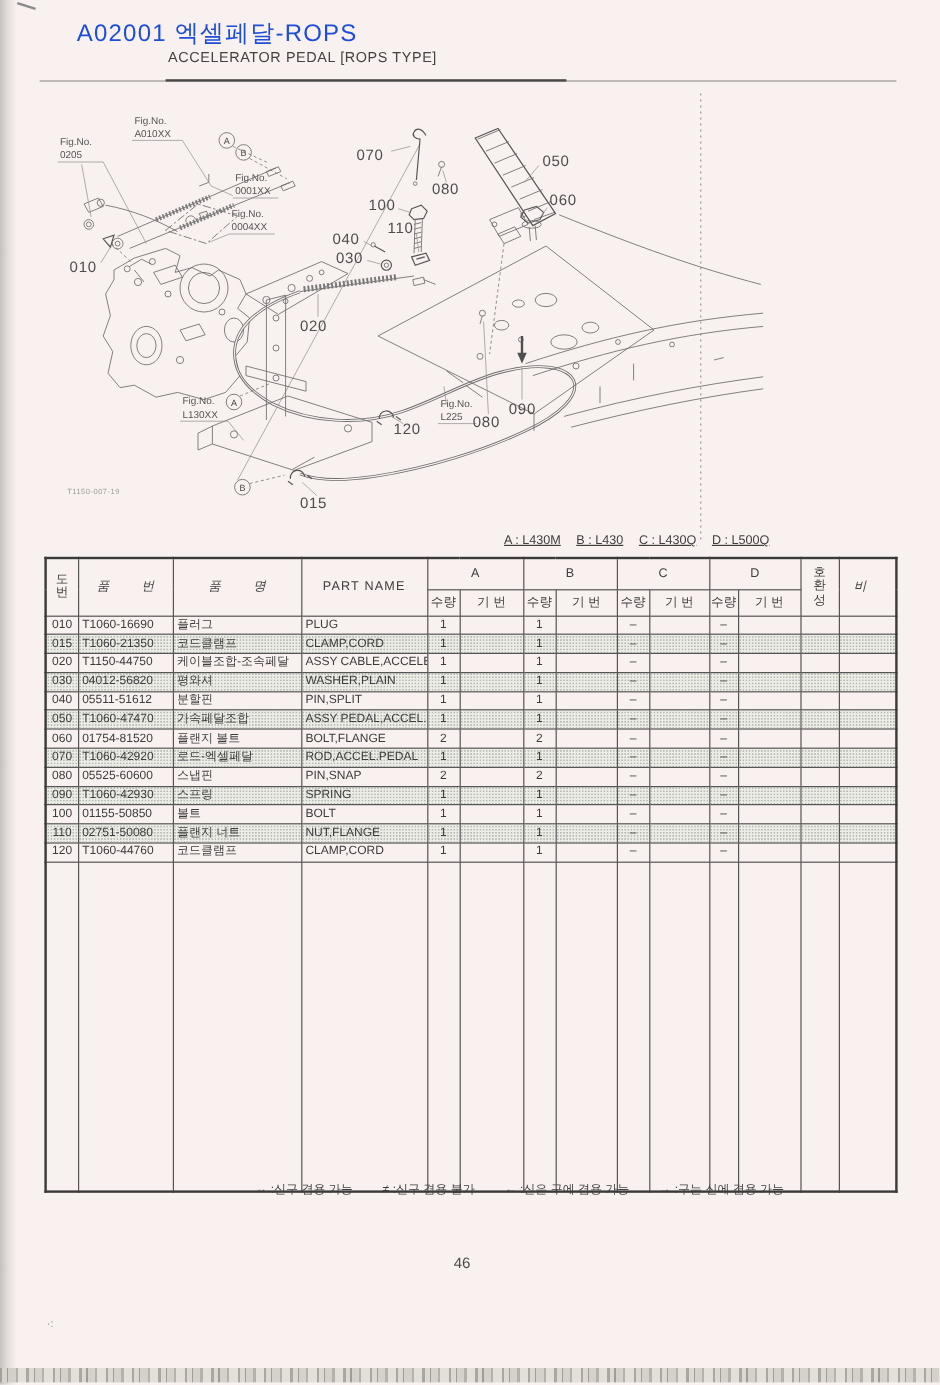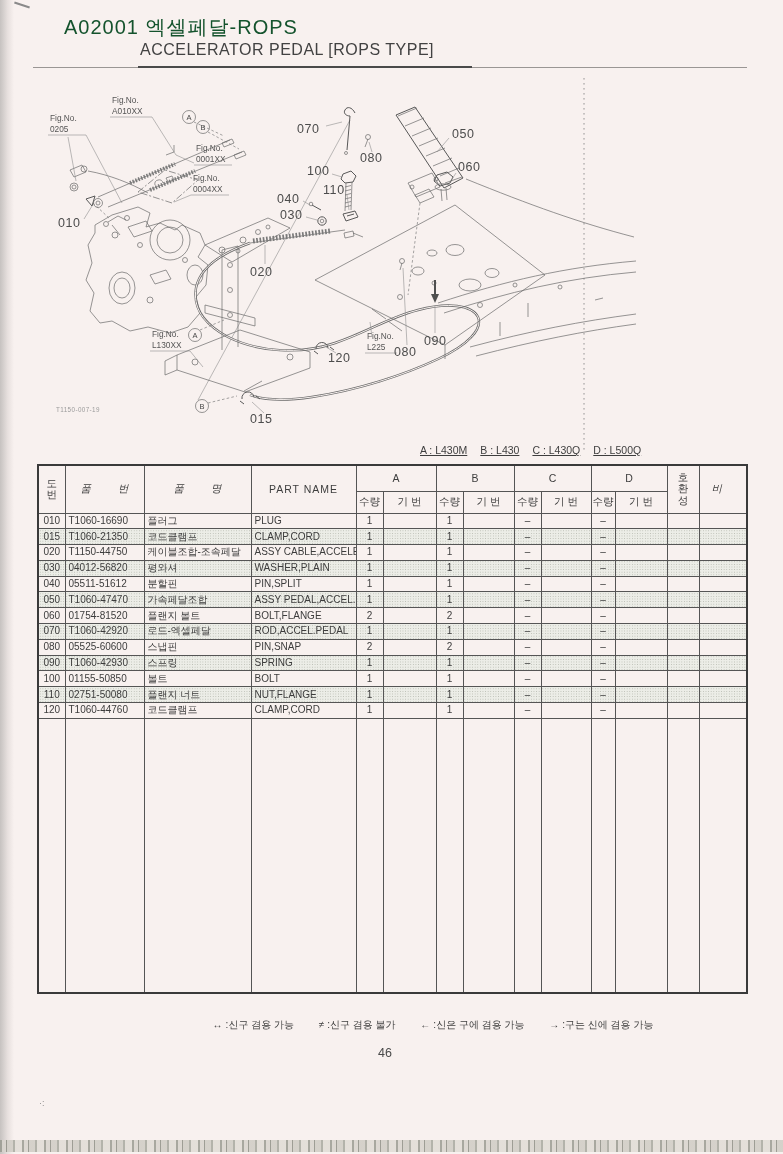--- a/index.html
+++ b/index.html
@@ -13,22 +13,22 @@
   
   .scan-left{left:0;top:0;width:14px;height:1154px;
     background:linear-gradient(90deg,#c6c2c0 0%,#e7e0de 55%,rgba(231,224,222,0) 100%);}
   .scan-bottom{left:0;bottom:2px;width:783px;height:12px;opacity:.85;
     background:
       repeating-linear-gradient(90deg,#9a9b91 0 2px,#d8d4cd 2px 6px,#8e8f85 6px 7px,#cfccc4 7px 13px,#a7a89e 13px 15px,#e0dcd5 15px 22px);}
   .corner-mark{left:14px;top:4px;width:16px;height:0;border-top:2px solid #8a8a8a;transform:rotate(18deg);}
   .dot-mark{left:39px;top:1098px;font-size:9px;color:#8d8d8d;}
 
   
-  .title-ko{left:64px;top:14px;font-size:20px;letter-spacing:1px;color:#14532d;}
-  .title-en{left:140px;top:41px;font-size:16px;letter-spacing:.5px;color:#424242;}
+  .title-ko{left:64px;top:14px;font-size:20px;letter-spacing:1px;color:#1d4ed8;}
+  .title-en{left:140px;top:41px;font-size:12px;letter-spacing:.5px;color:#424242;}
   .rule-light{left:33px;top:67px;width:714px;height:0;border-top:1px solid #9a9694;}
   .rule-dark{left:138px;top:66px;width:334px;height:0;border-top:2px solid #4a4a4a;}
 
   
   .models{top:444px;left:420px;width:270px;font-size:10.5px;color:#3e3e3e;white-space:nowrap;}
   .models span{margin-right:13px;text-decoration:underline;}
 
   
   .tablewrap{left:37px;top:464px;}
   table.parts{border-collapse:collapse;table-layout:fixed;width:709px;border:2px solid #3a3a3a;background:transparent;}
@@ -43,21 +43,21 @@
   tbody.data td{font-size:10px;color:#3c3c3c;line-height:1;}
   td.c{text-align:center;}
   td.l{text-align:left;}
   td.ko{font-size:9.5px;}
   tr.shade td{background-color:#ecede7;
     background-image:radial-gradient(#b7bab0 0.55px, rgba(0,0,0,0) 0.6px);
     background-size:2.6px 2.6px;}
   tr.filler td{height:273px;background:transparent;}
 
   
-  .legend{left:37px;top:1018px;width:709px;text-align:center;padding-left:105px;box-sizing:border-box;
+  .legend{left:37px;top:984px;width:709px;text-align:center;padding-left:105px;box-sizing:border-box;
     font-size:10px;color:#3e3e3e;white-space:nowrap;}
   .legend .item{margin-right:22px;}
   .legend .sym{margin-right:3px;}
   .pageno{left:0;top:1046px;width:770px;text-align:center;font-size:12.5px;color:#4a4a4a;}
 
   
   svg text{font-family:"Liberation Sans", sans-serif;}
   .callout{font-size:12.5px;fill:#4c4c4c;letter-spacing:.6px;}
   .figlbl{font-size:8.3px;fill:#555;}
   .marklbl{font-size:7.5px;fill:#474747;}

